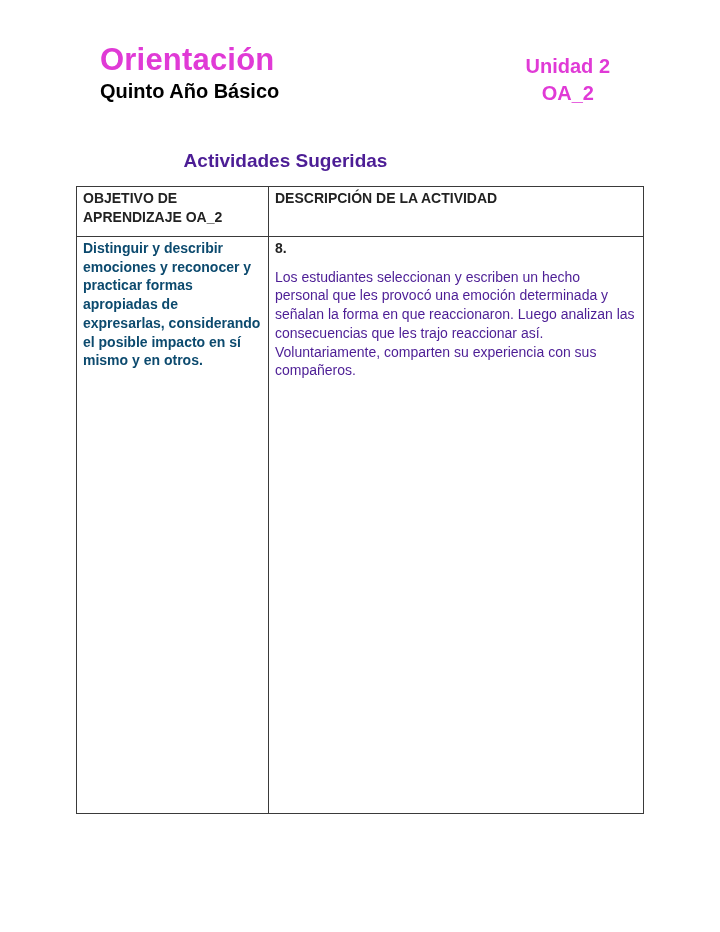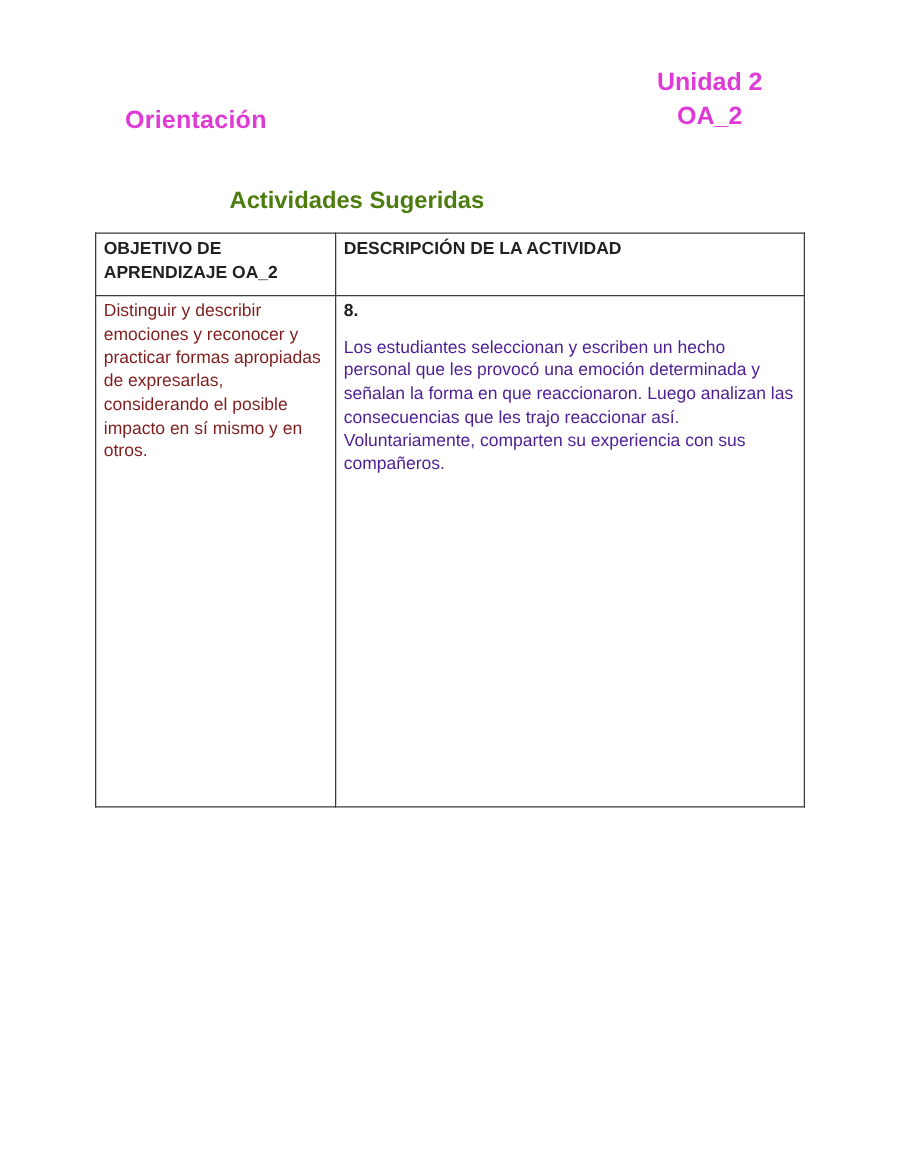--- a/index.html
+++ b/index.html
@@ -15,24 +15,23 @@
       overflow: hidden;
     }
     .header-left {
       position: absolute;
       left: 100px;
       top: 42px;
     }
     .subject-title {
       color: #e03ad6;
       font-weight: bold;
-      font-size: 20px;
+      font-size: 31px;
       line-height: 36px;
       letter-spacing: 0.2px;
-      margin-top: 36px;
     }
     .grade-title {
       color: #000000;
       font-weight: bold;
       font-size: 20px;
       line-height: 24px;
       margin-top: 1px;
     }
     .header-right {
       position: absolute;
@@ -45,31 +44,31 @@
       font-weight: bold;
       font-size: 20px;
       line-height: 27px;
     }
     .section-title {
       position: absolute;
       left: 0;
       width: 571px;
       top: 149px;
       text-align: center;
-      color: #4d7c0f;
+      color: #4c1d95;
       font-weight: bold;
       font-size: 19px;
       line-height: 24px;
     }
     table.activities {
       position: absolute;
       left: 76px;
       top: 186px;
       width: 568px;
-      height: 460px;
+      height: 628px;
       border-collapse: collapse;
       table-layout: fixed;
     }
     table.activities td, table.activities th {
       border: 1.5px solid #3a3a3a;
       vertical-align: top;
       padding: 2px 6px 0 6px;
       font-size: 14px;
       line-height: 18.7px;
       color: #222222;
@@ -80,37 +79,38 @@
       text-align: left;
       font-weight: bold;
       color: #222222;
     }
     .th-description {
       text-align: left;
       font-weight: bold;
       color: #222222;
     }
     .objective-text {
-      font-weight: normal;
-      color: #7f1d1d;
+      font-weight: bold;
+      color: #0c4a6e;
     }
     .activity-number {
       font-weight: bold;
       color: #222222;
       margin-bottom: 10px;
     }
     .activity-text {
       color: #4c1d95;
     }
   </style>
 </head>
 <body>
 
 <div class="header-left">
   <div class="subject-title">Orientación</div>
+  <div class="grade-title">Quinto Año Básico</div>
 </div>
 
 <div class="header-right">
   <div class="unit-label">Unidad 2</div>
   <div class="oa-label">OA_2</div>
 </div>
 
 <div class="section-title">Actividades Sugeridas</div>
 
 <table class="activities">

